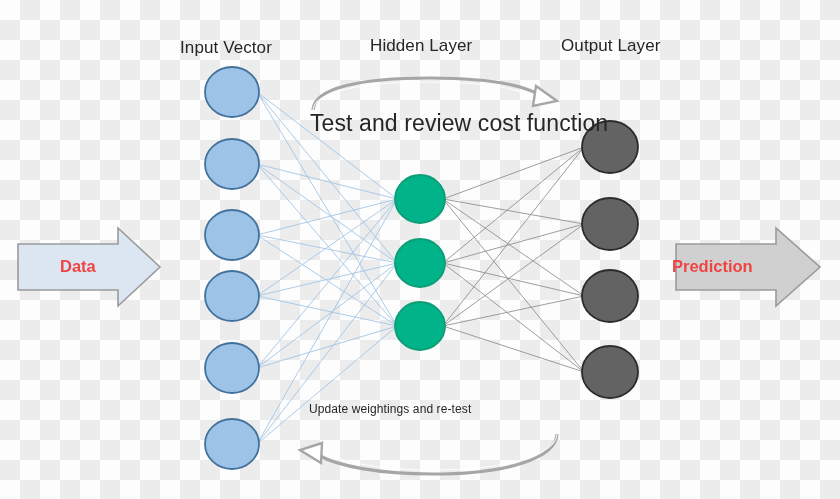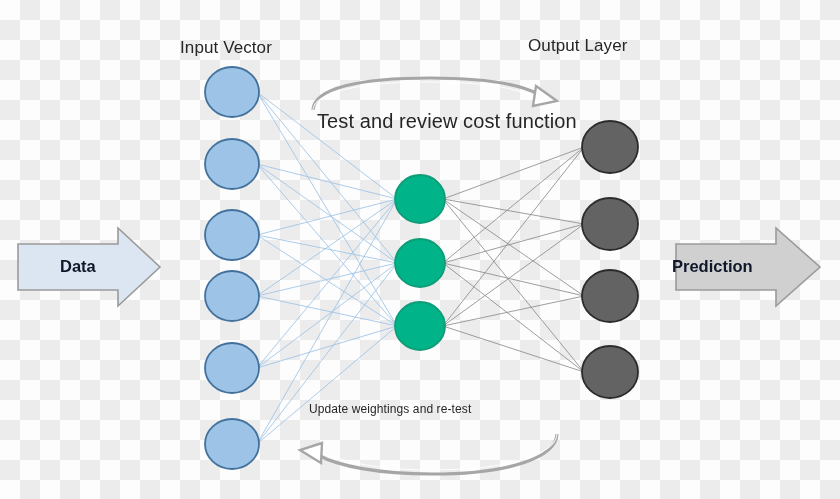--- a/index.html
+++ b/index.html
@@ -19,29 +19,29 @@
 
   .lbl{
     position:absolute;
     color:#262626;
     font-size:17px;
     white-space:nowrap;
     letter-spacing:0.1px;
   }
   #lbl-input{left:180px;top:38px;}
   #lbl-hidden{left:370px;top:36px;}
-  #lbl-output{left:528px;top:36px;}
-  #lbl-test{left:317px;top:110px;font-size:20px;}
+  #lbl-output{left:561px;top:36px;}
+  #lbl-test{left:310px;top:110px;font-size:23px;}
   #lbl-update{left:309px;top:402px;font-size:12px;}
 
   .arrowtxt{
     position:absolute;
     font-weight:bold;
     font-size:16.5px;
-    color:#0f172a;
+    color:#ef4444;
     white-space:nowrap;
   }
   #txt-data{left:60px;top:257px;}
   #txt-pred{left:672px;top:257px;}
 </style>
 </head>
 <body>
 
 <div id="stage">
 
@@ -115,20 +115,21 @@
     <g>
       <path d="M 18,244 L 118,244 L 118,228 L 160,267 L 118,306 L 118,290 L 18,290 Z" fill="#dce6f2" stroke="#9a9a9a" stroke-width="1.6" stroke-linejoin="miter"></path>
     </g>
 
     <g>
       <path d="M 676,244 L 776,244 L 776,228 L 820,267 L 776,306 L 776,290 L 676,290 Z" fill="#d0d0d0" stroke="#9a9a9a" stroke-width="1.6" stroke-linejoin="miter"></path>
     </g>
   </svg>
 
   <div class="lbl" id="lbl-input">Input Vector</div>
+  <div class="lbl" id="lbl-hidden">Hidden Layer</div>
   <div class="lbl" id="lbl-output">Output Layer</div>
 
   <div class="lbl" id="lbl-test">Test and review cost function</div>
   <div class="lbl" id="lbl-update">Update weightings and re-test</div>
 
   <div class="arrowtxt" id="txt-data">Data</div>
   <div class="arrowtxt" id="txt-pred">Prediction</div>
 
 </div>
 

